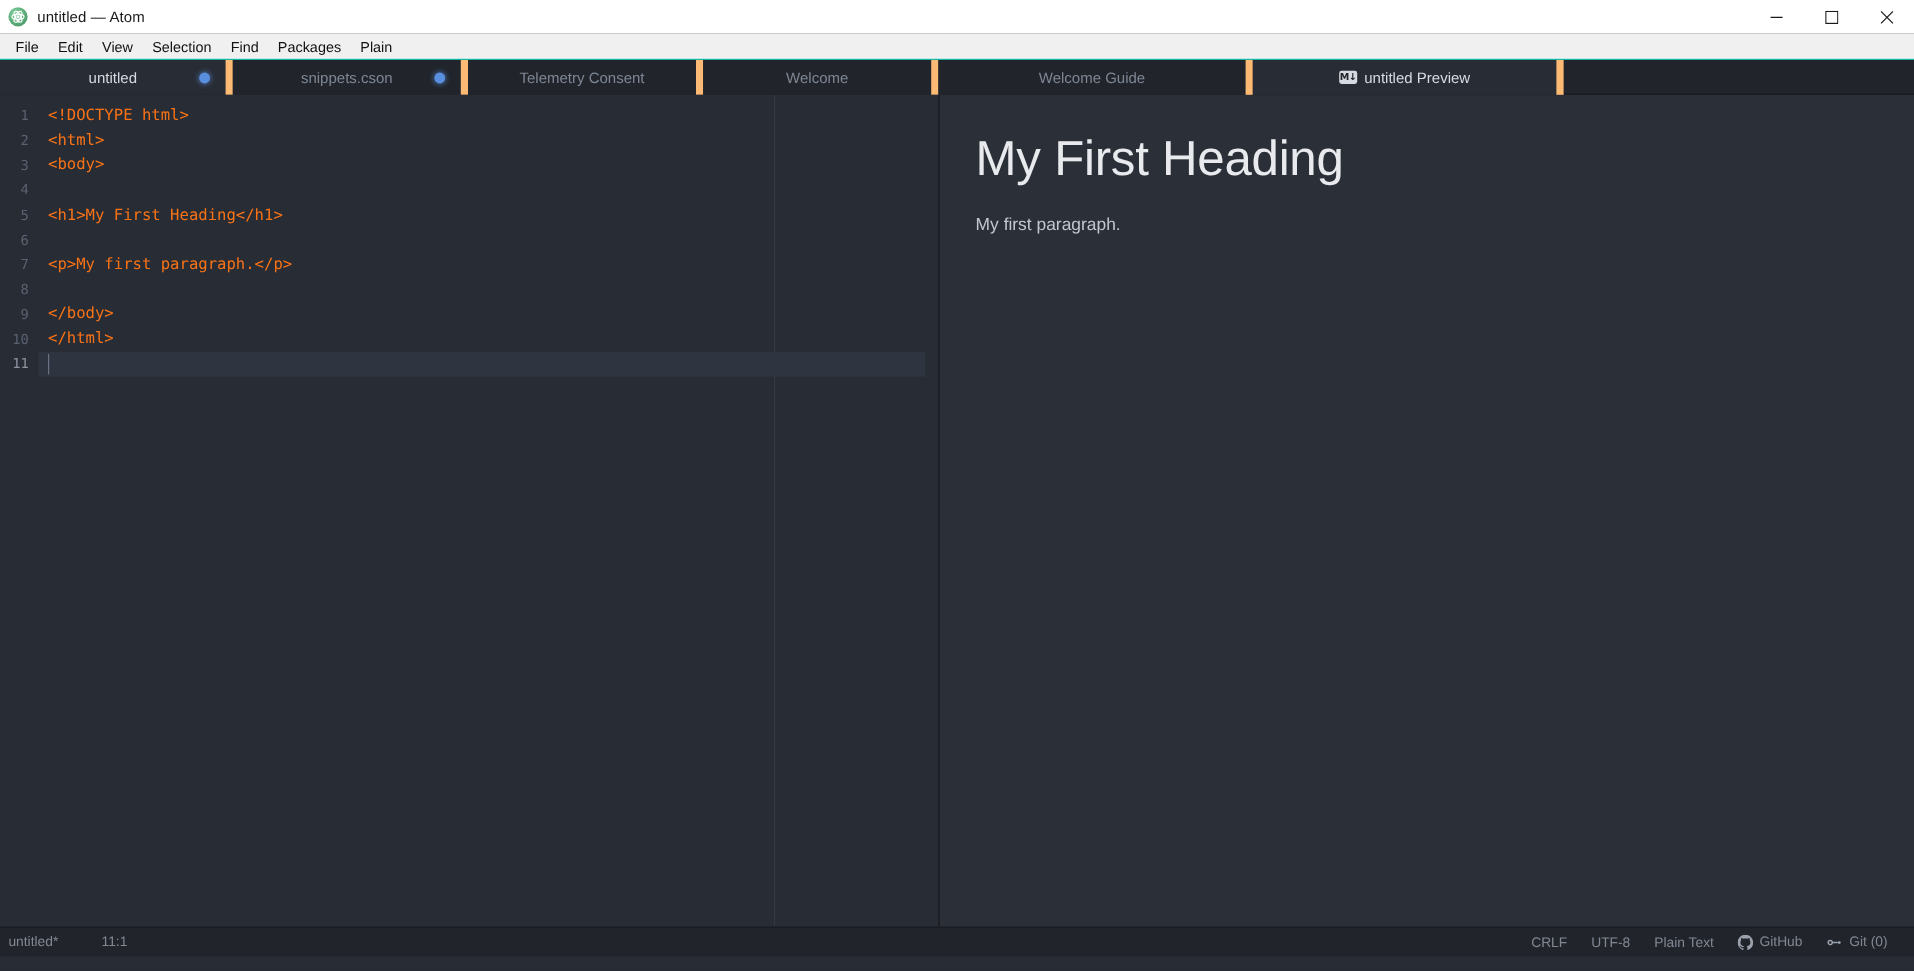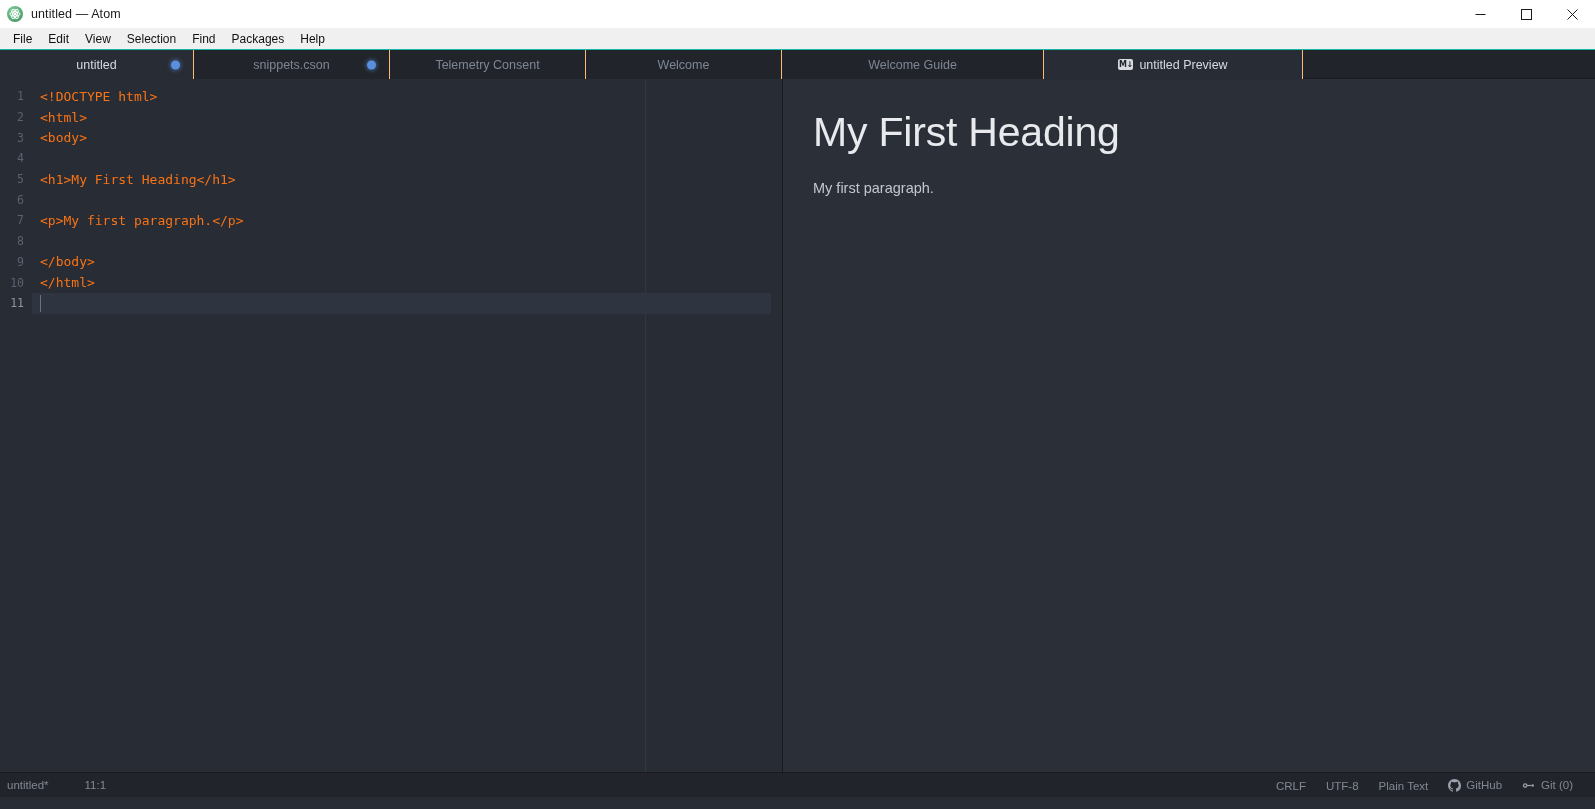--- a/index.html
+++ b/index.html
@@ -41,21 +41,21 @@
   }
 
   
   .tabbar{
     height:29px; background:#21252b; display:flex; align-items:stretch;
     position:relative;
   }
   .tab{
     display:flex; align-items:center; justify-content:center;
     position:relative; background:#21252b;
-    border-right:1px solid #fdba74;
+    border-right:6px solid #fdba74;
     font-size:12.5px; color:#7e8694;
     padding:0 12px;
   }
   .tab.active{
     background:#282c34; color:#d7dae0;
   }
   .tab.active::after{
     content:""; position:absolute; left:0; right:0; bottom:-1px; height:1px;
     background:#282c34;
   }
@@ -170,21 +170,21 @@
   </div>
 </div>
 
 <div class="menubar">
   <div class="menuitem">File</div>
   <div class="menuitem">Edit</div>
   <div class="menuitem">View</div>
   <div class="menuitem">Selection</div>
   <div class="menuitem">Find</div>
   <div class="menuitem">Packages</div>
-  <div class="menuitem">Help</div>
+  <div class="menuitem">Plain</div>
 </div>
 
 <div class="tabbar">
   <div class="tab active" style="width:194px">
     <span class="tab-label">untitled</span>
     <span class="tab-mod-dot"></span>
   </div>
   <div class="tab" style="width:196px">
     <span class="tab-label">snippets.cson</span>
     <span class="tab-mod-dot"></span>

